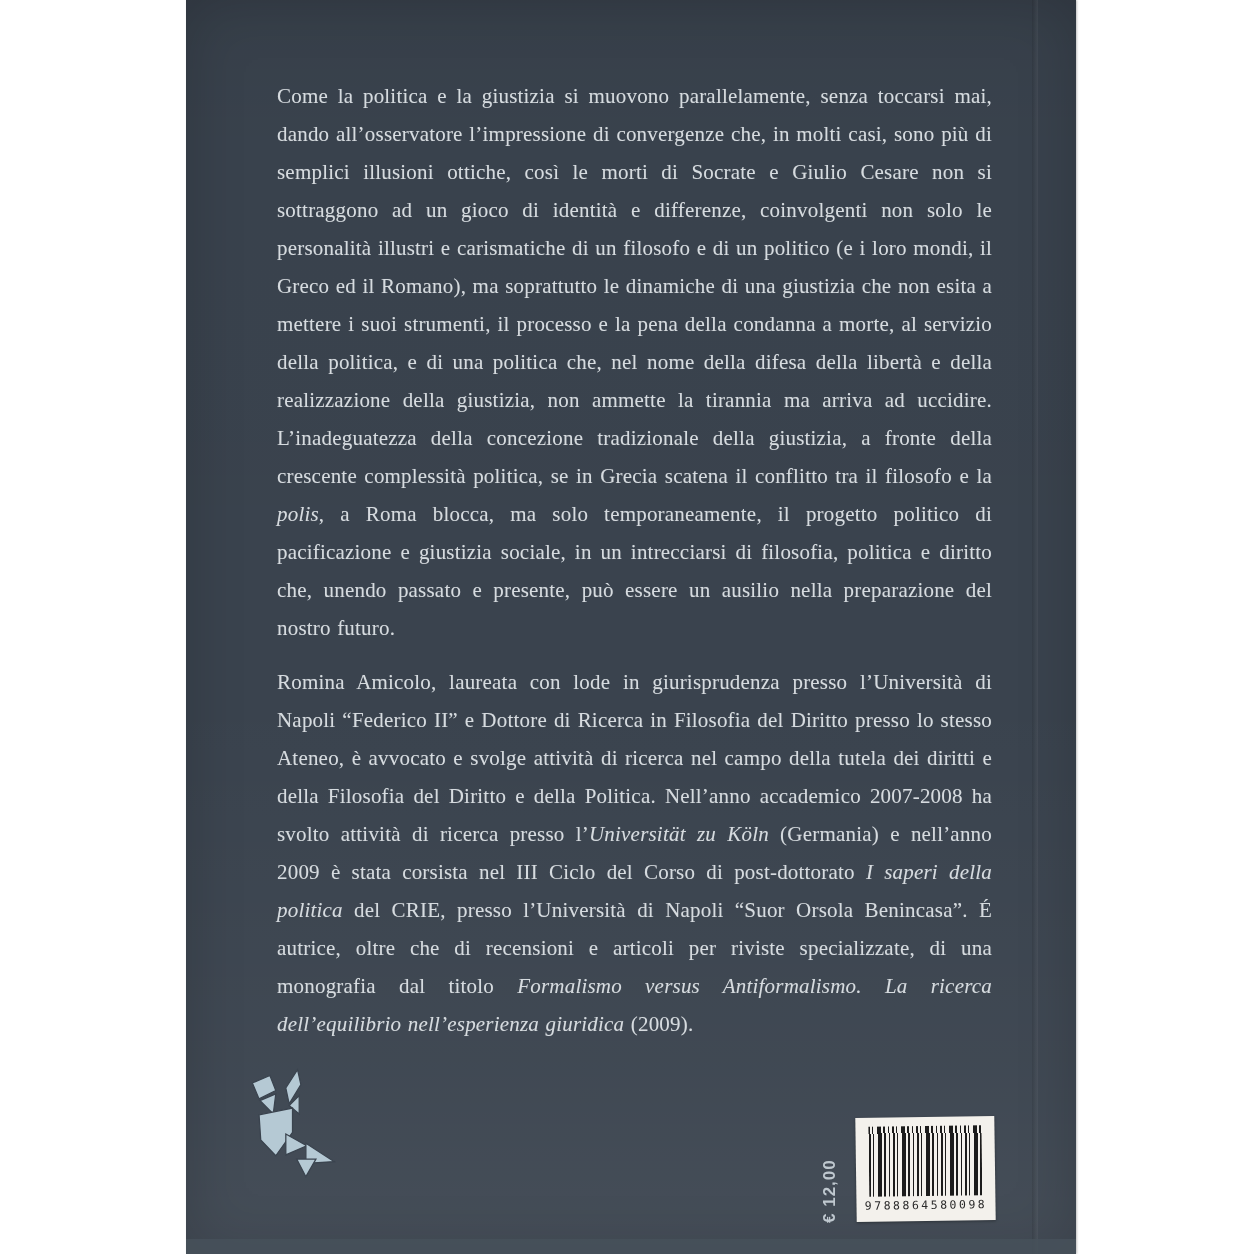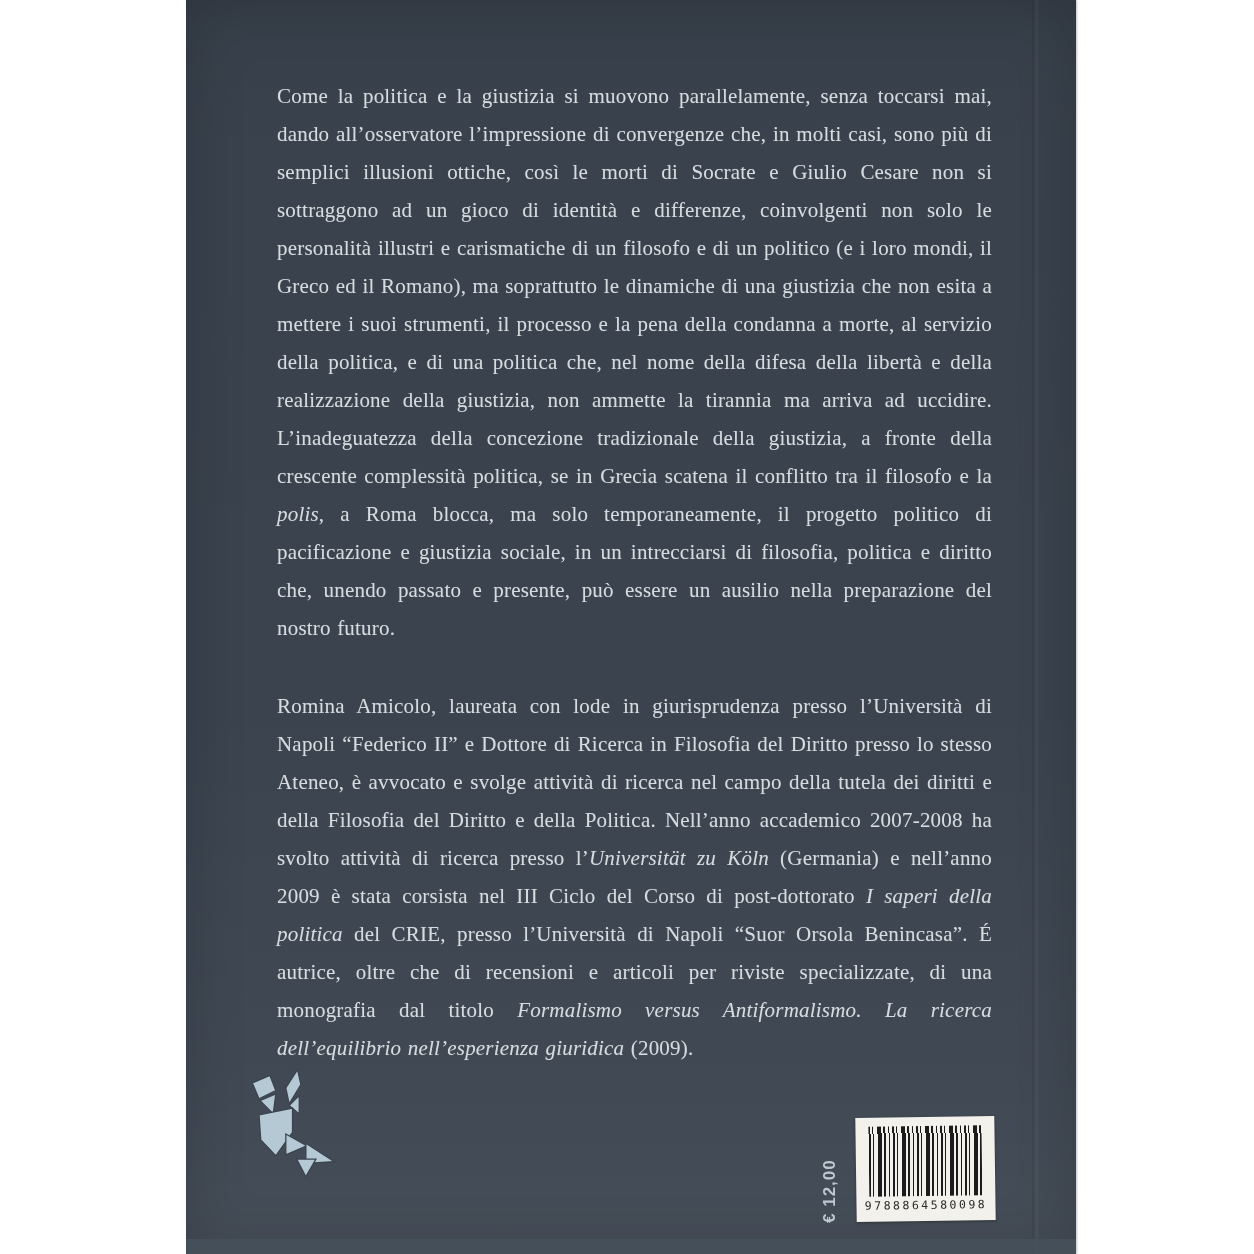--- a/index.html
+++ b/index.html
@@ -44,21 +44,21 @@
     color: var(--text);
   }
   .para {
     font-size: 21px;
     line-height: 38px;
     text-align: justify;
     letter-spacing: 0.2px;
     word-spacing: 1px;
     text-shadow: 0 0 1px rgba(230,235,240,0.25);
   }
-  .para.bio { margin-top: 40px; }
+  .para.bio { margin-top: 16px; }
   .it { font-style: italic; }
   .logo {
     position: absolute;
     left: 58px; top: 1053px;
     width: 92px; height: 152px;
   }
   .logo polygon {
     fill: var(--logo);
     stroke: var(--cover);
     stroke-width: 1.5;

